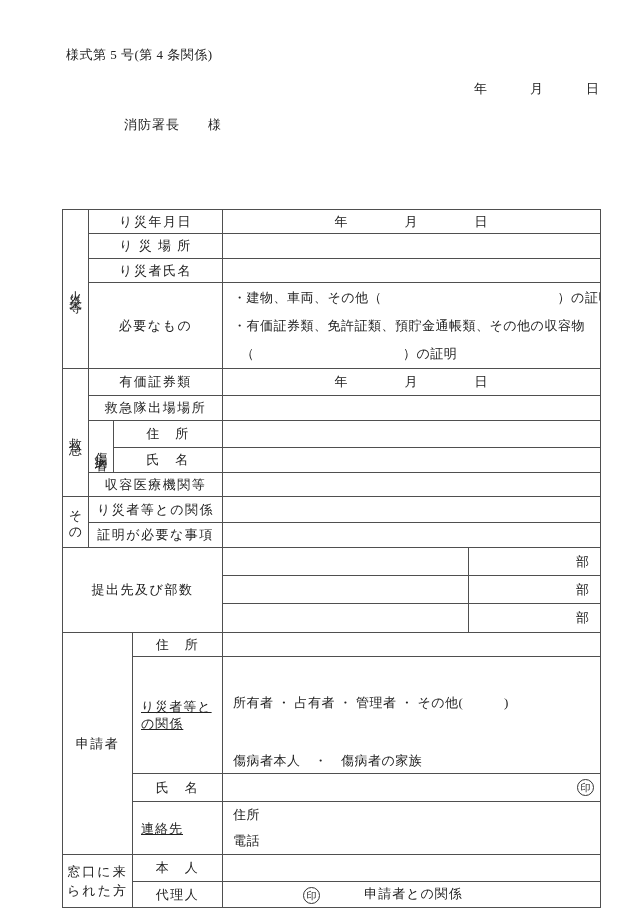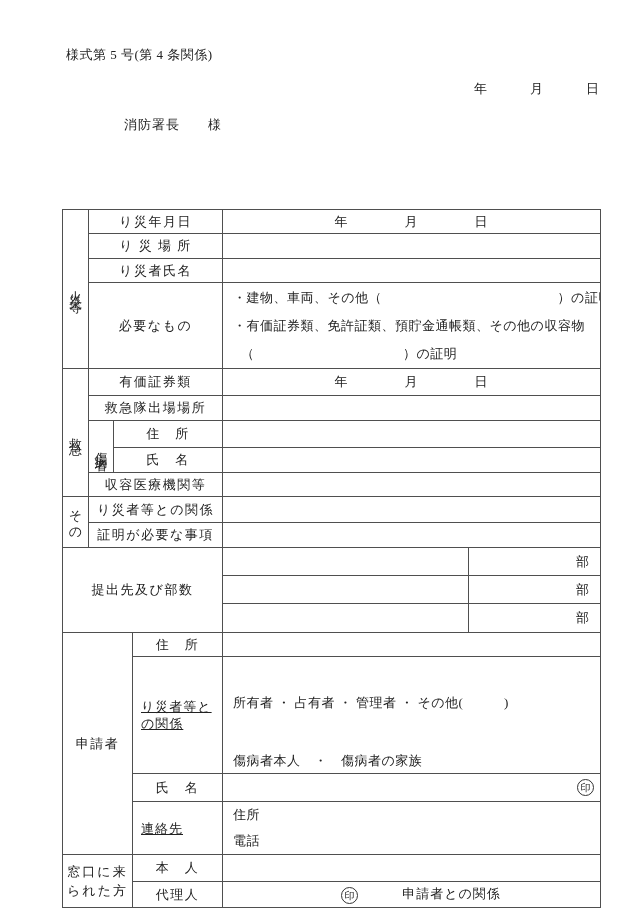--- a/index.html
+++ b/index.html
@@ -40,21 +40,21 @@
   .needed .indent{padding-left:8px;}
   .rel div{line-height:25px;margin-top:33px;}
   .contact div{line-height:26px;}
 
   .seal{
     display:inline-block;width:15px;height:15px;line-height:15px;
     border:1px solid #333;border-radius:50%;text-align:center;
     font-size:10px;letter-spacing:0;vertical-align:middle;
   }
   .seal-cell{text-align:right;padding-right:6px;}
-  .proxy-cell{padding-left:118px;letter-spacing:1px;}
+  .proxy-cell{padding-left:80px;letter-spacing:1px;}
   .proxy-rel{margin-left:40px;}
 </style>
 </head>
 <body>
 
 <div class="page">
 
   <div class="form-number">様式第 5 号(第 4 条関係)</div>
   <div class="date-line">年　　　月　　　日</div>
   <div class="addressee">消防署長　　様</div>

